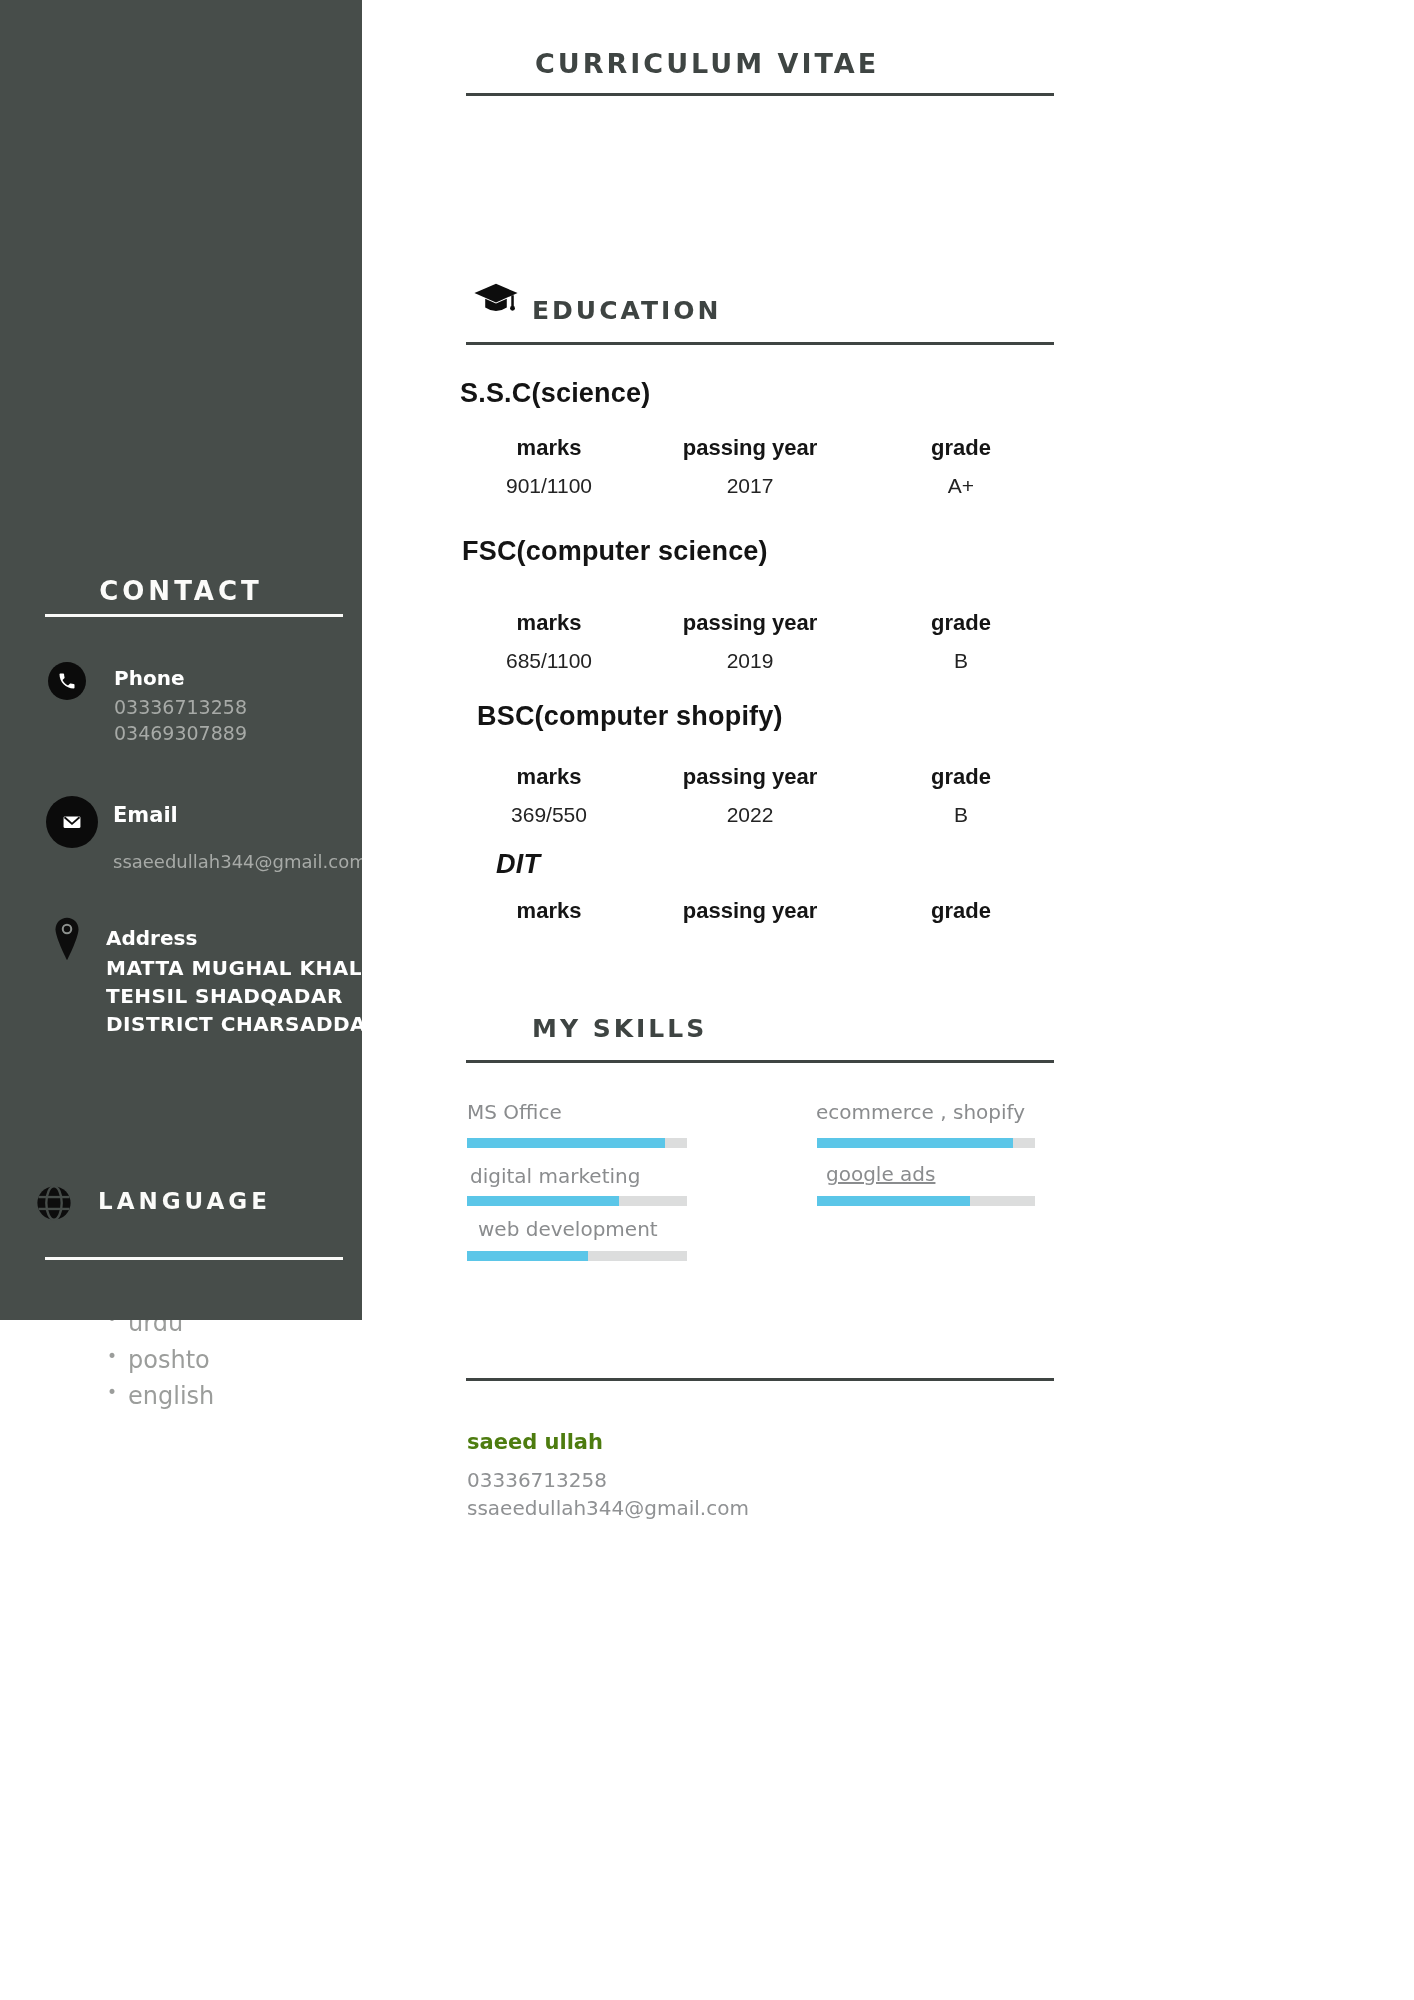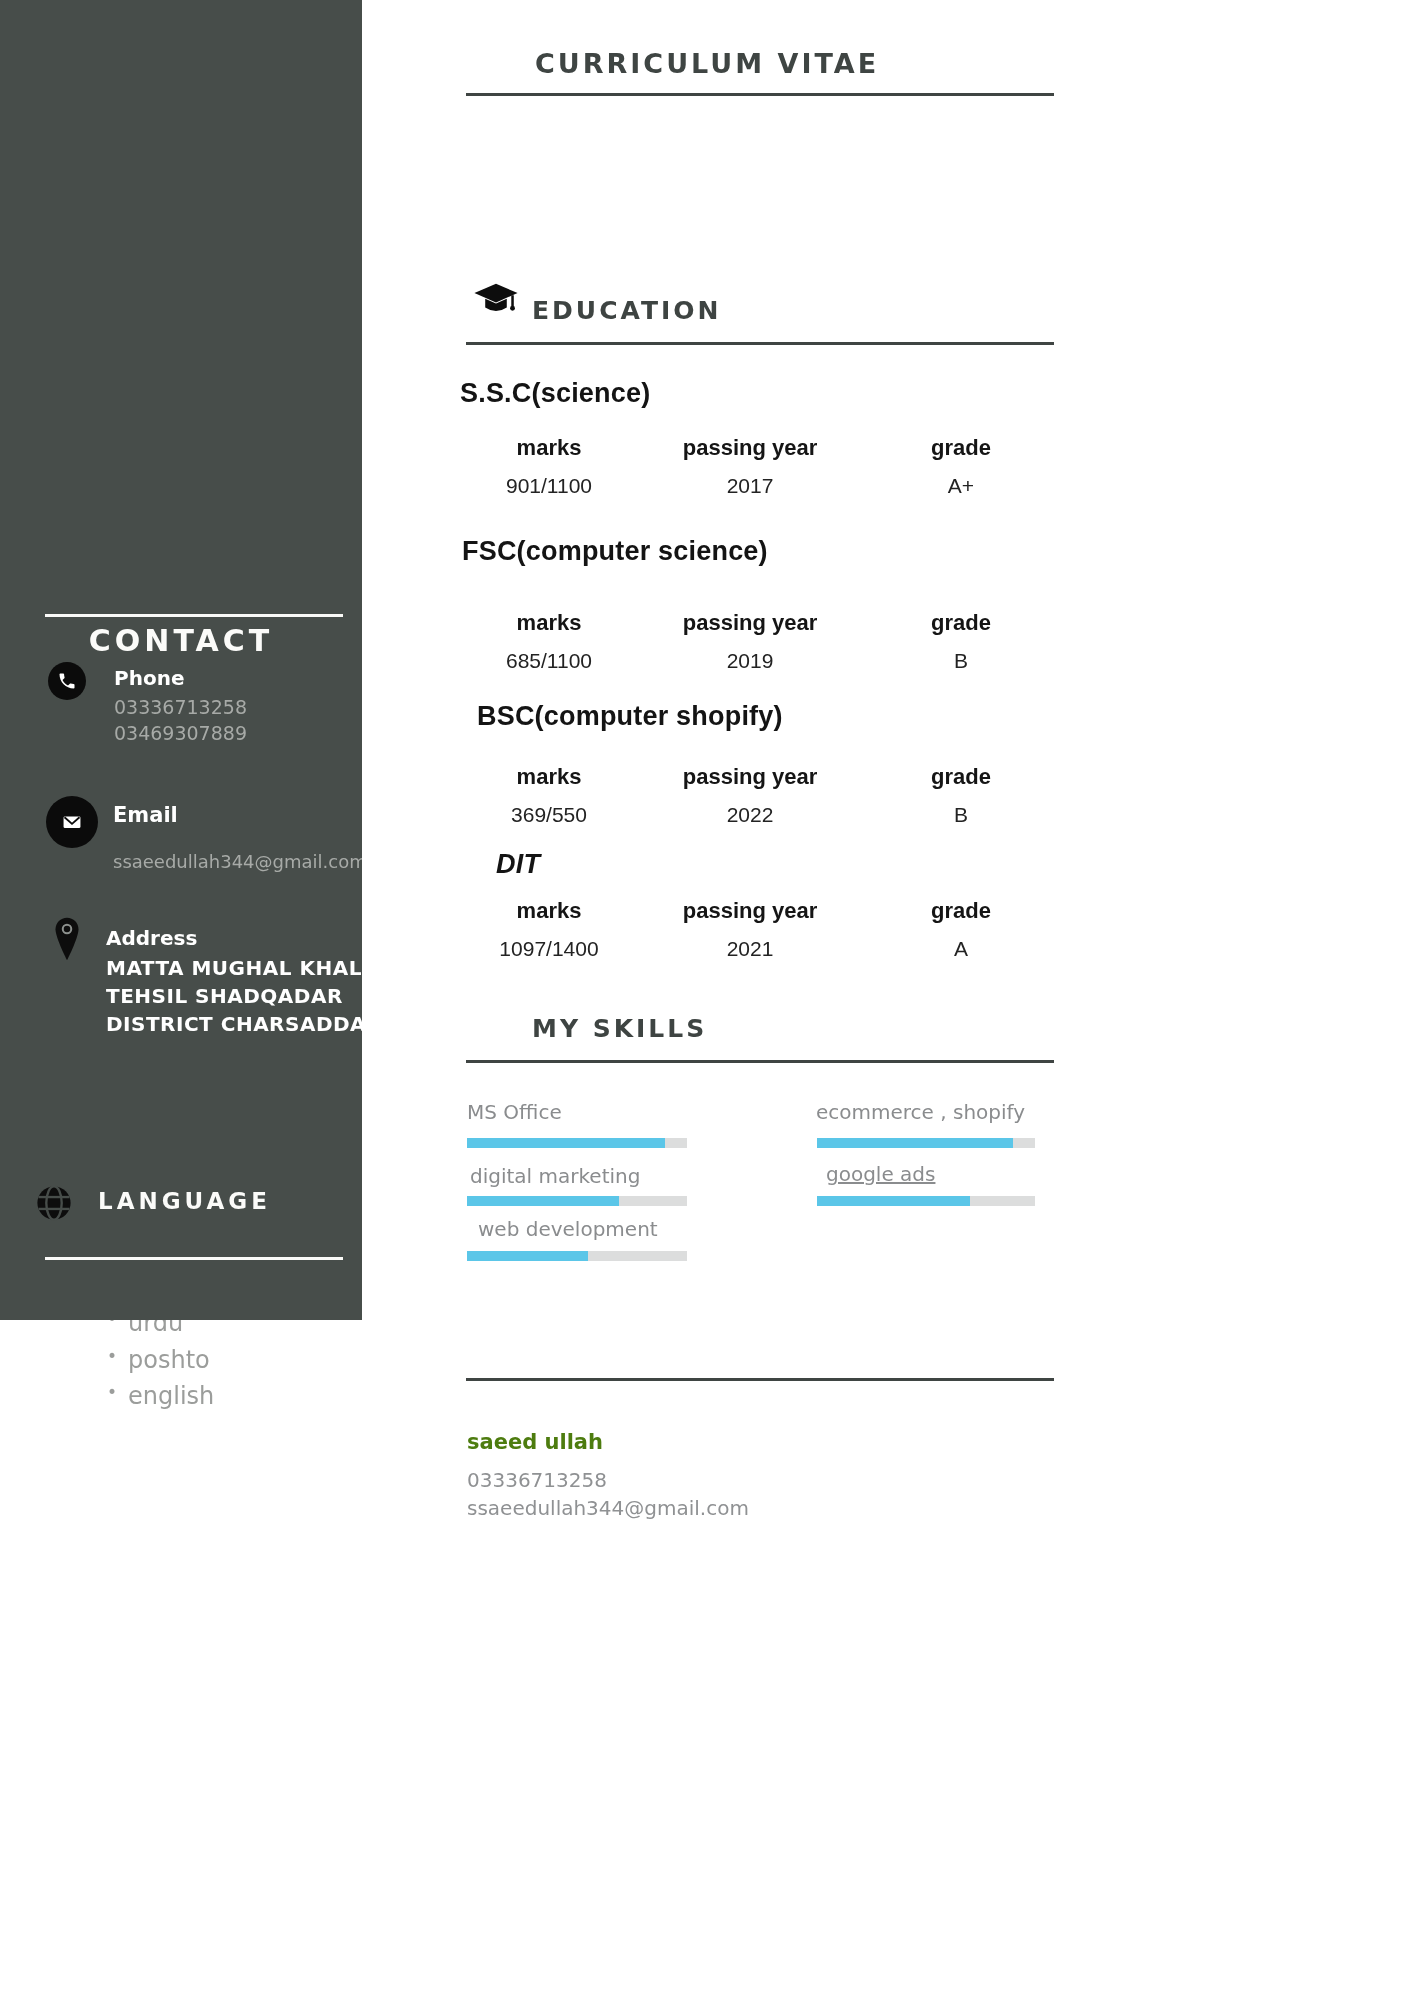--- a/index.html
+++ b/index.html
@@ -4,21 +4,21 @@
 <style>
   * { margin:0; padding:0; box-sizing:border-box; }
   body { background:#e8e8e8; font-family:"DejaVu Sans", sans-serif; }
   .page { position:relative; width:1414px; height:2000px; background:#ffffff; margin:0 auto; overflow:hidden; }
 
   
   .sidebar { position:absolute; left:0; top:0; width:362px; height:1320px;
              background:#474D4A; z-index:2; overflow:hidden; }
   .side-heading { position:absolute; left:0; width:362px; text-align:center;
                   color:#FBFBF9; font-weight:bold; letter-spacing:4px; }
-  .contact-heading { top:576px; font-size:30px;margin-top:47px; }
+  .contact-heading { top:576px; font-size:26px; }
   .side-rule { position:absolute; left:45px; width:298px; height:3px; background:#FAFAF8; }
   .rule-contact { top:614px; }
   .rule-language { top:1257px; }
 
   .icon-circle { position:absolute; border-radius:50%; background:#0B0B0B;
                  display:flex; align-items:center; justify-content:center; }
   .phone-circle { left:48px; top:662px; width:38px; height:38px; }
   .email-circle { left:46px; top:796px; width:52px; height:52px; }
   .pin-wrap   { position:absolute; left:52px; top:914px; width:30px; height:50px; }
   .globe-wrap { position:absolute; left:35px; top:1184px; width:38px; height:38px; }
@@ -201,25 +201,20 @@
     </div>
   </div>
 
   <h3 class="edu-title" style="left:496px; top:849px;font-style:italic;">DIT</h3>
   <div class="edu-table" style="top:898px;">
     <div class="edu-row edu-head">
       <span class="edu-col-0">marks</span>
       <span class="edu-col-1">passing year</span>
       <span class="edu-col-2">grade</span>
     </div>
-    <div class="edu-row edu-vals">
-      <span class="edu-col-0">1097/1400</span>
-      <span class="edu-col-1">2021</span>
-      <span class="edu-col-2">A</span>
-    </div>
   </div>
 
   <h2 class="section-heading skills-heading">MY SKILLS</h2>
   <div class="main-rule rule-skills"></div>
 
   <div class="skill-label" style="left:467px; top:1100px;">MS Office</div>
   <div class="skill-track" style="left:467px; top:1138px; width:220px;">
     <div class="skill-fill" style="width: 90%;"></div>
   </div>
 

